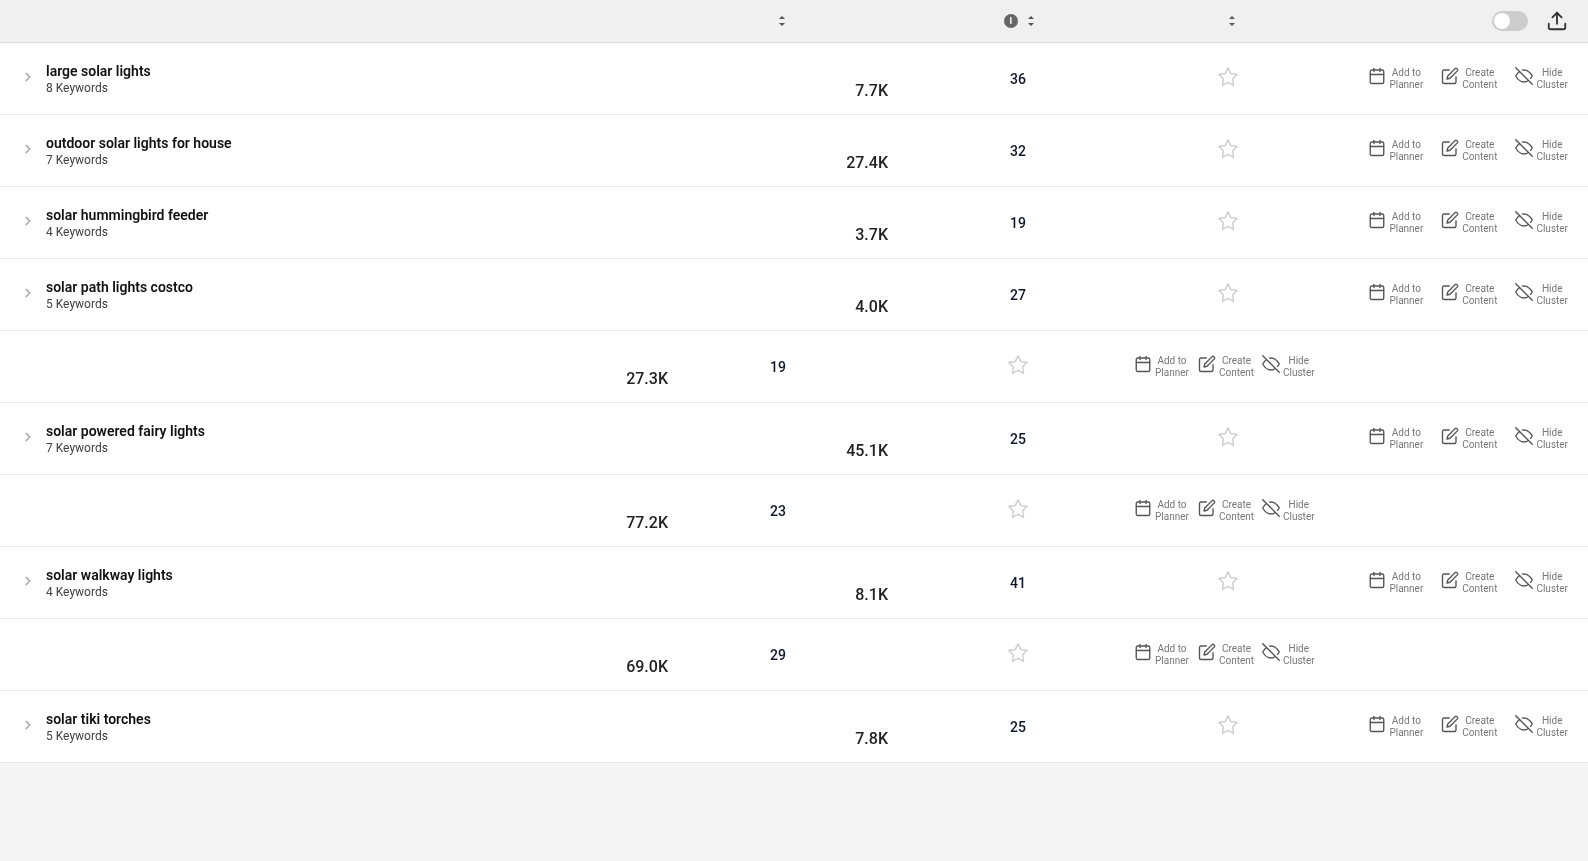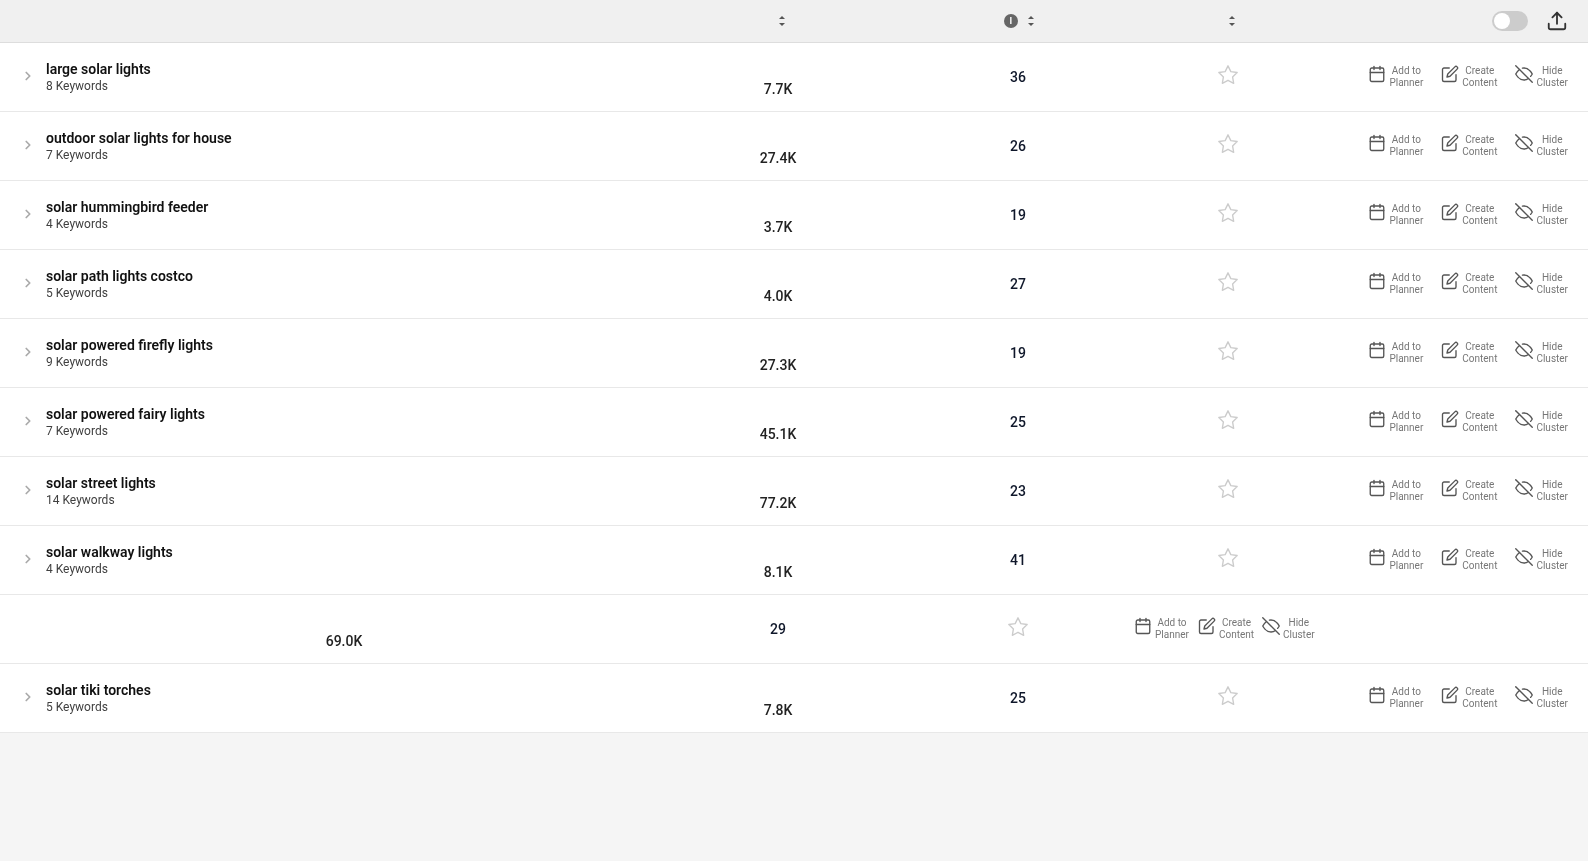--- a/index.html
+++ b/index.html
@@ -108,24 +108,24 @@
       font-size: 14px;
       font-weight: 600;
       color: #111;
     }
     .cluster-info .keyword-count {
       font-size: 12px;
       color: #404040;
       margin-top: 2px;
     }
     .volume-cell {
-      font-size: 14px;
+      font-size: 16px;
       font-weight: 500;
       color: #222;
-      text-align: center;
+      text-align: right;
       margin-top: 24px;
     }
     .difficulty-cell {
       font-size: 14px;
       font-weight: 500;
       color: #0f172a;
       text-align: center;
     }
     .favorite-cell {
       display: flex;
@@ -271,21 +271,21 @@
     <div class="cluster-cell">
       <span class="expand-icon"><svg width="10" height="14" viewBox="0 0 10 16" fill="none" stroke="#aaa" stroke-width="2" stroke-linecap="round" stroke-linejoin="round">
               <polyline points="3 4 7 8 3 12"></polyline>
             </svg></span>
       <div class="cluster-info">
         <div class="cluster-name">outdoor solar lights for house</div>
         <div class="keyword-count">7 Keywords</div>
       </div>
     </div>
     <div class="volume-cell">27.4K</div>
-    <div class="difficulty-cell">26</div>
+    <div class="difficulty-cell">32</div>
     <div class="favorite-cell">
       <span class="star-icon"><svg width="22" height="22" viewBox="0 0 24 24" fill="none" stroke="#ccc" stroke-width="1.5" stroke-linecap="round" stroke-linejoin="round">
               <polygon points="12 2 15.09 8.26 22 9.27 17 14.14 18.18 21.02 12 17.77 5.82 21.02 7 14.14 2 9.27 8.91 8.26 12 2"></polygon>
             </svg></span>
     </div>
     <div class="actions-cell">
       <div class="action-btn">
         <span class="action-icon"><svg width="18" height="18" viewBox="0 0 24 24" fill="none" stroke="currentColor" stroke-width="1.8" stroke-linecap="round" stroke-linejoin="round">
                 <rect x="3" y="4" width="18" height="18" rx="2" ry="2"></rect>
                 <line x1="16" y1="2" x2="16" y2="6"></line>
@@ -393,69 +393,60 @@
         <span class="action-icon"><svg width="18" height="18" viewBox="0 0 24 24" fill="none" stroke="currentColor" stroke-width="1.8" stroke-linecap="round" stroke-linejoin="round">
                 <path d="M17.94 17.94A10.07 10.07 0 0 1 12 20c-7 0-11-8-11-8a18.45 18.45 0 0 1 5.06-5.94"></path>
                 <path d="M9.9 4.24A9.12 9.12 0 0 1 12 4c7 0 11 8 11 8a18.5 18.5 0 0 1-2.16 3.19"></path>
                 <line x1="1" y1="1" x2="23" y2="23"></line>
               </svg></span>
         <span class="action-label">Hide<br>Cluster</span>
       </div>
     </div>
   </div>
       <div class="table-row">
+    <div class="volume-cell">27.3K</div>
+    <div class="difficulty-cell">19</div>
+    <div class="favorite-cell">
+      <span class="star-icon"><svg width="22" height="22" viewBox="0 0 24 24" fill="none" stroke="#ccc" stroke-width="1.5" stroke-linecap="round" stroke-linejoin="round">
+              <polygon points="12 2 15.09 8.26 22 9.27 17 14.14 18.18 21.02 12 17.77 5.82 21.02 7 14.14 2 9.27 8.91 8.26 12 2"></polygon>
+            </svg></span>
+    </div>
+    <div class="actions-cell">
+      <div class="action-btn">
+        <span class="action-icon"><svg width="18" height="18" viewBox="0 0 24 24" fill="none" stroke="currentColor" stroke-width="1.8" stroke-linecap="round" stroke-linejoin="round">
+                <rect x="3" y="4" width="18" height="18" rx="2" ry="2"></rect>
+                <line x1="16" y1="2" x2="16" y2="6"></line>
+                <line x1="8" y1="2" x2="8" y2="6"></line>
+                <line x1="3" y1="10" x2="21" y2="10"></line>
+              </svg></span>
+        <span class="action-label">Add to<br>Planner</span>
+      </div>
+      <div class="action-btn">
+        <span class="action-icon"><svg width="18" height="18" viewBox="0 0 24 24" fill="none" stroke="currentColor" stroke-width="1.8" stroke-linecap="round" stroke-linejoin="round">
+                <path d="M11 4H4a2 2 0 0 0-2 2v14a2 2 0 0 0 2 2h14a2 2 0 0 0 2-2v-7"></path>
+                <path d="M18.5 2.5a2.121 2.121 0 0 1 3 3L12 15l-4 1 1-4 9.5-9.5z"></path>
+              </svg></span>
+        <span class="action-label">Create<br>Content</span>
+      </div>
+      <div class="action-btn">
+        <span class="action-icon"><svg width="18" height="18" viewBox="0 0 24 24" fill="none" stroke="currentColor" stroke-width="1.8" stroke-linecap="round" stroke-linejoin="round">
+                <path d="M17.94 17.94A10.07 10.07 0 0 1 12 20c-7 0-11-8-11-8a18.45 18.45 0 0 1 5.06-5.94"></path>
+                <path d="M9.9 4.24A9.12 9.12 0 0 1 12 4c7 0 11 8 11 8a18.5 18.5 0 0 1-2.16 3.19"></path>
+                <line x1="1" y1="1" x2="23" y2="23"></line>
+              </svg></span>
+        <span class="action-label">Hide<br>Cluster</span>
+      </div>
+    </div>
+  </div>
+      <div class="table-row">
     <div class="cluster-cell">
       <span class="expand-icon"><svg width="10" height="14" viewBox="0 0 10 16" fill="none" stroke="#aaa" stroke-width="2" stroke-linecap="round" stroke-linejoin="round">
               <polyline points="3 4 7 8 3 12"></polyline>
             </svg></span>
       <div class="cluster-info">
-        <div class="cluster-name">solar powered firefly lights</div>
-        <div class="keyword-count">9 Keywords</div>
-      </div>
-    </div>
-    <div class="volume-cell">27.3K</div>
-    <div class="difficulty-cell">19</div>
-    <div class="favorite-cell">
-      <span class="star-icon"><svg width="22" height="22" viewBox="0 0 24 24" fill="none" stroke="#ccc" stroke-width="1.5" stroke-linecap="round" stroke-linejoin="round">
-              <polygon points="12 2 15.09 8.26 22 9.27 17 14.14 18.18 21.02 12 17.77 5.82 21.02 7 14.14 2 9.27 8.91 8.26 12 2"></polygon>
-            </svg></span>
-    </div>
-    <div class="actions-cell">
-      <div class="action-btn">
-        <span class="action-icon"><svg width="18" height="18" viewBox="0 0 24 24" fill="none" stroke="currentColor" stroke-width="1.8" stroke-linecap="round" stroke-linejoin="round">
-                <rect x="3" y="4" width="18" height="18" rx="2" ry="2"></rect>
-                <line x1="16" y1="2" x2="16" y2="6"></line>
-                <line x1="8" y1="2" x2="8" y2="6"></line>
-                <line x1="3" y1="10" x2="21" y2="10"></line>
-              </svg></span>
-        <span class="action-label">Add to<br>Planner</span>
-      </div>
-      <div class="action-btn">
-        <span class="action-icon"><svg width="18" height="18" viewBox="0 0 24 24" fill="none" stroke="currentColor" stroke-width="1.8" stroke-linecap="round" stroke-linejoin="round">
-                <path d="M11 4H4a2 2 0 0 0-2 2v14a2 2 0 0 0 2 2h14a2 2 0 0 0 2-2v-7"></path>
-                <path d="M18.5 2.5a2.121 2.121 0 0 1 3 3L12 15l-4 1 1-4 9.5-9.5z"></path>
-              </svg></span>
-        <span class="action-label">Create<br>Content</span>
-      </div>
-      <div class="action-btn">
-        <span class="action-icon"><svg width="18" height="18" viewBox="0 0 24 24" fill="none" stroke="currentColor" stroke-width="1.8" stroke-linecap="round" stroke-linejoin="round">
-                <path d="M17.94 17.94A10.07 10.07 0 0 1 12 20c-7 0-11-8-11-8a18.45 18.45 0 0 1 5.06-5.94"></path>
-                <path d="M9.9 4.24A9.12 9.12 0 0 1 12 4c7 0 11 8 11 8a18.5 18.5 0 0 1-2.16 3.19"></path>
-                <line x1="1" y1="1" x2="23" y2="23"></line>
-              </svg></span>
-        <span class="action-label">Hide<br>Cluster</span>
-      </div>
-    </div>
-  </div>
-      <div class="table-row">
-    <div class="cluster-cell">
-      <span class="expand-icon"><svg width="10" height="14" viewBox="0 0 10 16" fill="none" stroke="#aaa" stroke-width="2" stroke-linecap="round" stroke-linejoin="round">
-              <polyline points="3 4 7 8 3 12"></polyline>
-            </svg></span>
-      <div class="cluster-info">
         <div class="cluster-name">solar powered fairy lights</div>
         <div class="keyword-count">7 Keywords</div>
       </div>
     </div>
     <div class="volume-cell">45.1K</div>
     <div class="difficulty-cell">25</div>
     <div class="favorite-cell">
       <span class="star-icon"><svg width="22" height="22" viewBox="0 0 24 24" fill="none" stroke="#ccc" stroke-width="1.5" stroke-linecap="round" stroke-linejoin="round">
               <polygon points="12 2 15.09 8.26 22 9.27 17 14.14 18.18 21.02 12 17.77 5.82 21.02 7 14.14 2 9.27 8.91 8.26 12 2"></polygon>
             </svg></span>
@@ -481,29 +472,20 @@
         <span class="action-icon"><svg width="18" height="18" viewBox="0 0 24 24" fill="none" stroke="currentColor" stroke-width="1.8" stroke-linecap="round" stroke-linejoin="round">
                 <path d="M17.94 17.94A10.07 10.07 0 0 1 12 20c-7 0-11-8-11-8a18.45 18.45 0 0 1 5.06-5.94"></path>
                 <path d="M9.9 4.24A9.12 9.12 0 0 1 12 4c7 0 11 8 11 8a18.5 18.5 0 0 1-2.16 3.19"></path>
                 <line x1="1" y1="1" x2="23" y2="23"></line>
               </svg></span>
         <span class="action-label">Hide<br>Cluster</span>
       </div>
     </div>
   </div>
       <div class="table-row">
-    <div class="cluster-cell">
-      <span class="expand-icon"><svg width="10" height="14" viewBox="0 0 10 16" fill="none" stroke="#aaa" stroke-width="2" stroke-linecap="round" stroke-linejoin="round">
-              <polyline points="3 4 7 8 3 12"></polyline>
-            </svg></span>
-      <div class="cluster-info">
-        <div class="cluster-name">solar street lights</div>
-        <div class="keyword-count">14 Keywords</div>
-      </div>
-    </div>
     <div class="volume-cell">77.2K</div>
     <div class="difficulty-cell">23</div>
     <div class="favorite-cell">
       <span class="star-icon"><svg width="22" height="22" viewBox="0 0 24 24" fill="none" stroke="#ccc" stroke-width="1.5" stroke-linecap="round" stroke-linejoin="round">
               <polygon points="12 2 15.09 8.26 22 9.27 17 14.14 18.18 21.02 12 17.77 5.82 21.02 7 14.14 2 9.27 8.91 8.26 12 2"></polygon>
             </svg></span>
     </div>
     <div class="actions-cell">
       <div class="action-btn">
         <span class="action-icon"><svg width="18" height="18" viewBox="0 0 24 24" fill="none" stroke="currentColor" stroke-width="1.8" stroke-linecap="round" stroke-linejoin="round">

